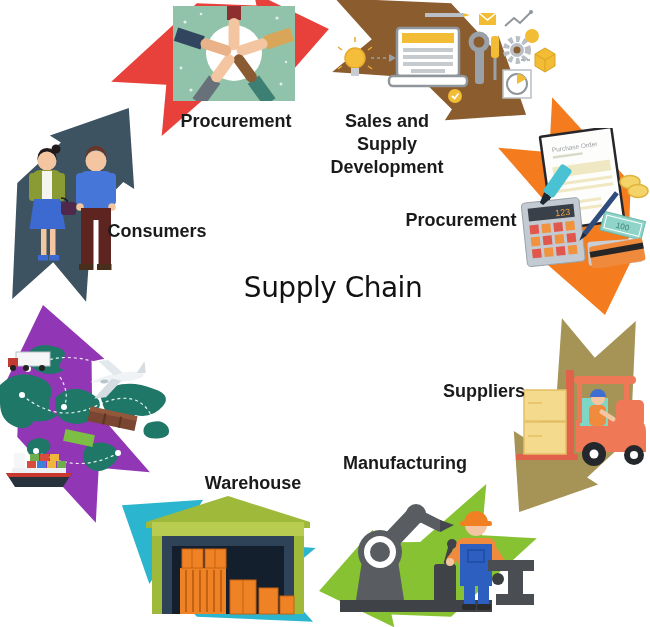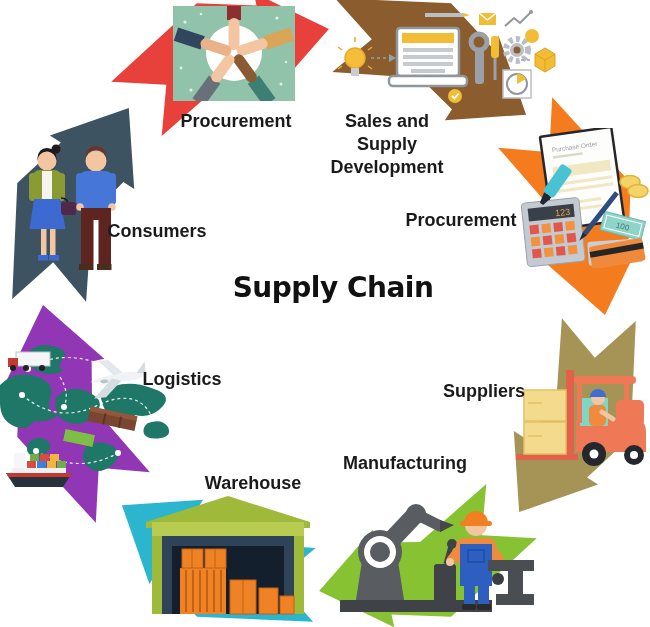--- a/index.html
+++ b/index.html
@@ -2,21 +2,21 @@
 <html><head>
 <meta charset="utf-8">
 <style>
 html,body{margin:0;padding:0;}
 body{width:650px;height:627px;background:#fff;font-family:"Liberation Sans",sans-serif;overflow:hidden;}
 #stage{position:relative;width:650px;height:627px;}
 #arrows{position:absolute;left:0;top:0;}
 .illus{position:absolute;}
 .label{position:absolute;transform:translate(-50%,-50%);font-size:18px;font-weight:700;color:#1a1a1a;white-space:nowrap;}
 .label.multi{white-space:normal;text-align:center;line-height:23px;transform:translateX(-50%);margin-top:12px;}
-#title{position:absolute;left:333px;top:271px;transform:translateX(-50%);text-align:center;font-size:28px;line-height:33px;font-weight:bold;color:#111;font-family:"DejaVu Sans",sans-serif;white-space:nowrap;letter-spacing:-0.5px;}
+#title{position:absolute;left:333px;top:271px;transform:translateX(-50%);text-align:center;font-size:28px;line-height:33px;font-weight:normal;color:#111;font-family:"DejaVu Sans",sans-serif;white-space:nowrap;letter-spacing:-0.5px;}
 </style>
 </head>
 <body>
 
 <div id="stage">
   <svg id="arrows" width="650" height="627">
       <path d="M635.8 320.9 L630.7 437.1 L587.1 477.6 L598.1 484.6 L519.2 512.1 L513.8 430.9 L524.7 437.9 L555.9 406.1 L561.9 318.3 L594.8 357.8 Z" fill="#A59455"></path>
       <path d="M536.8 538.2 L451.1 616.7 L391.5 614.6 L394.3 627.3 L319.1 591.0 L372.7 529.7 L375.5 542.4 L420.1 541.9 L486.3 484.1 L481.7 535.3 Z" fill="#86C232"></path>
       <path d="M313.1 621.8 L196.9 616.7 L156.4 573.1 L149.4 584.1 L121.9 505.2 L203.1 499.8 L196.1 510.7 L227.9 541.9 L315.7 547.9 L276.2 580.8 Z" fill="#2BB5CE"></path>
       <path d="M95.8 522.8 L17.3 437.1 L19.4 377.5 L6.7 380.3 L43.0 305.1 L104.3 358.7 L91.6 361.5 L92.1 406.1 L149.9 472.3 L98.7 467.7 Z" fill="#9137B5"></path>
@@ -380,19 +380,18 @@
   <div class="label" style="left:236px;top:121px">Procurement</div>
   <div class="label multi" style="left:387px;top:98px">
     <div>Sales and</div>
     <div>Supply</div>
     <div>Development</div>
   </div>
   <div class="label" style="left:461px;top:220px">Procurement</div>
   <div class="label" style="left:484px;top:391px">Suppliers</div>
   <div class="label" style="left:405px;top:463px">Manufacturing</div>
   <div class="label" style="left:253px;top:483px">Warehouse</div>
-  <div class="label" style="left:182px;top:379px">Logistics</div>
   <div class="label" style="left:157px;top:231px">Consumers</div>
 
   <div id="title">
     <div>Supply Chain</div>
   </div>
 </div>
 
 </body></html>

